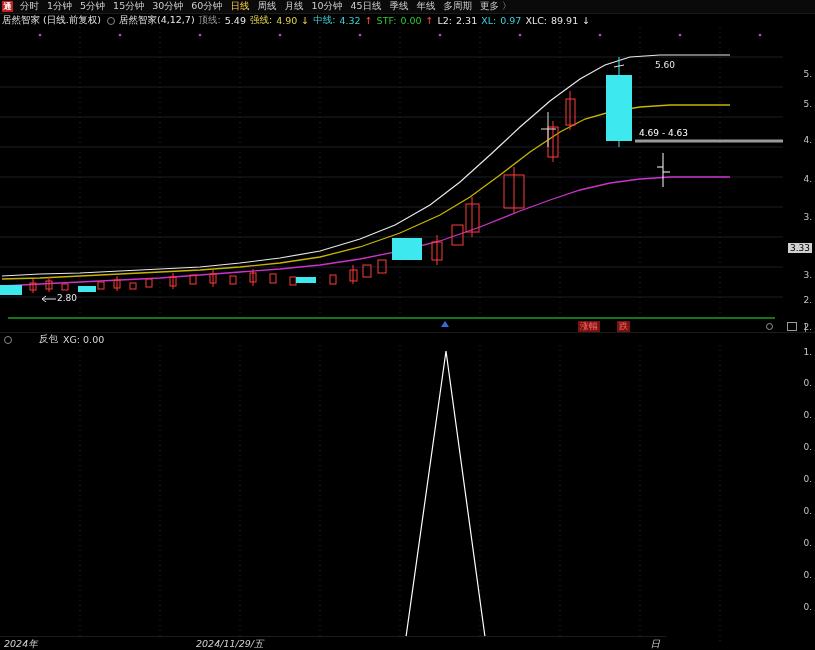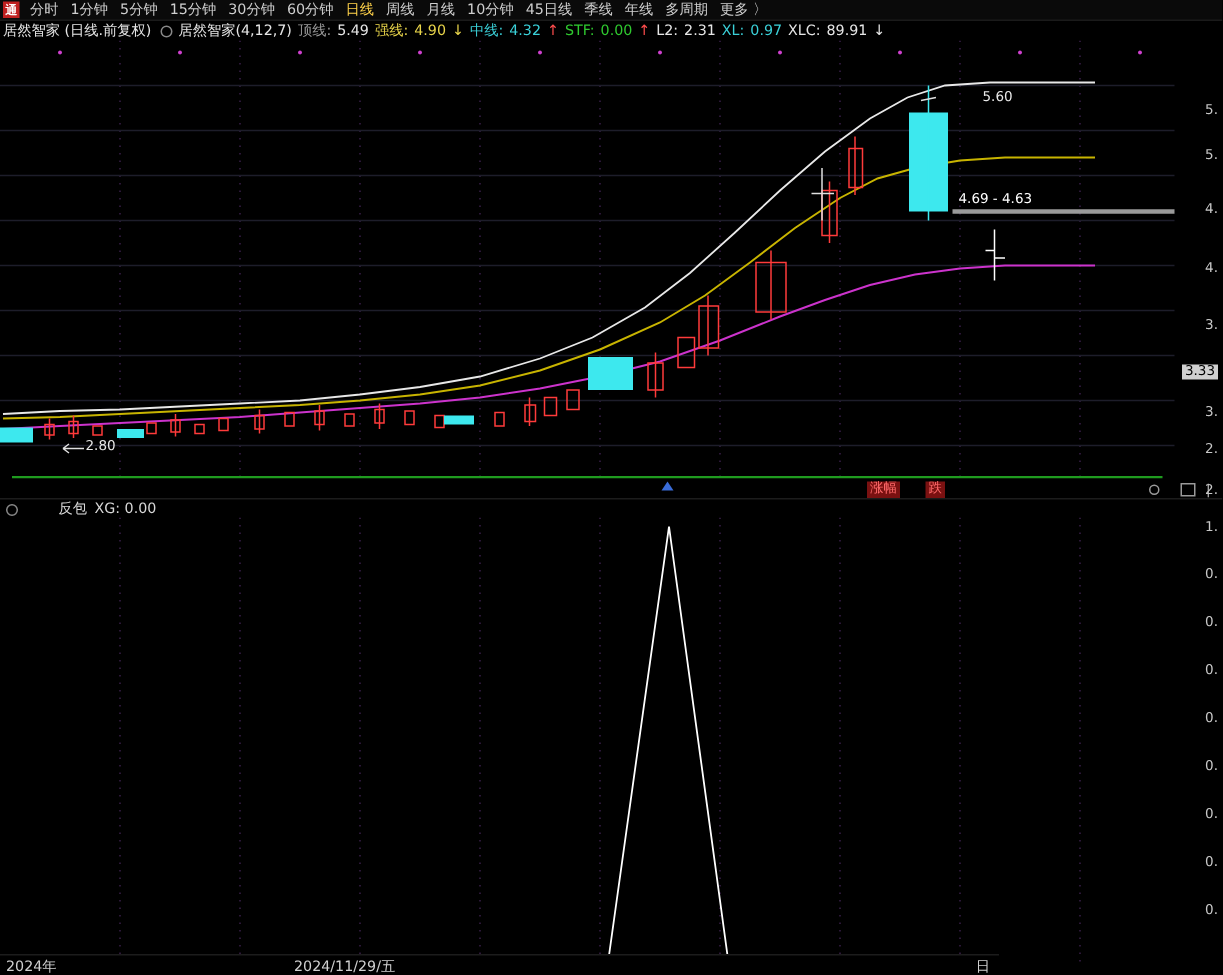--- a/index.html
+++ b/index.html
@@ -75,20 +75,21 @@
   }
   .sub-chart { position:relative; width:815px; height:300px; background:#000; }
   .sub-axis { position:absolute; right:0; top:0; width:32px; height:100%; font-size:9px; color:#c8c8c8;}
   .sub-axis div { position:absolute; right:3px; }
 
   
   .datebar {
     position:absolute; bottom:0; left:0; width:666px; height:14px;
     font-size:9.5px; color:#d0d0d0; border-top:1px solid #1c1c1c;
     background:#000;
+    font-style:italic;
   }
   .datebar span { position:absolute; top:1px; }
 
   .tag {
     position:absolute; font-size:9px; padding:0 2px; line-height:11px;
   }
 </style>
 </head>
 <body>
 

